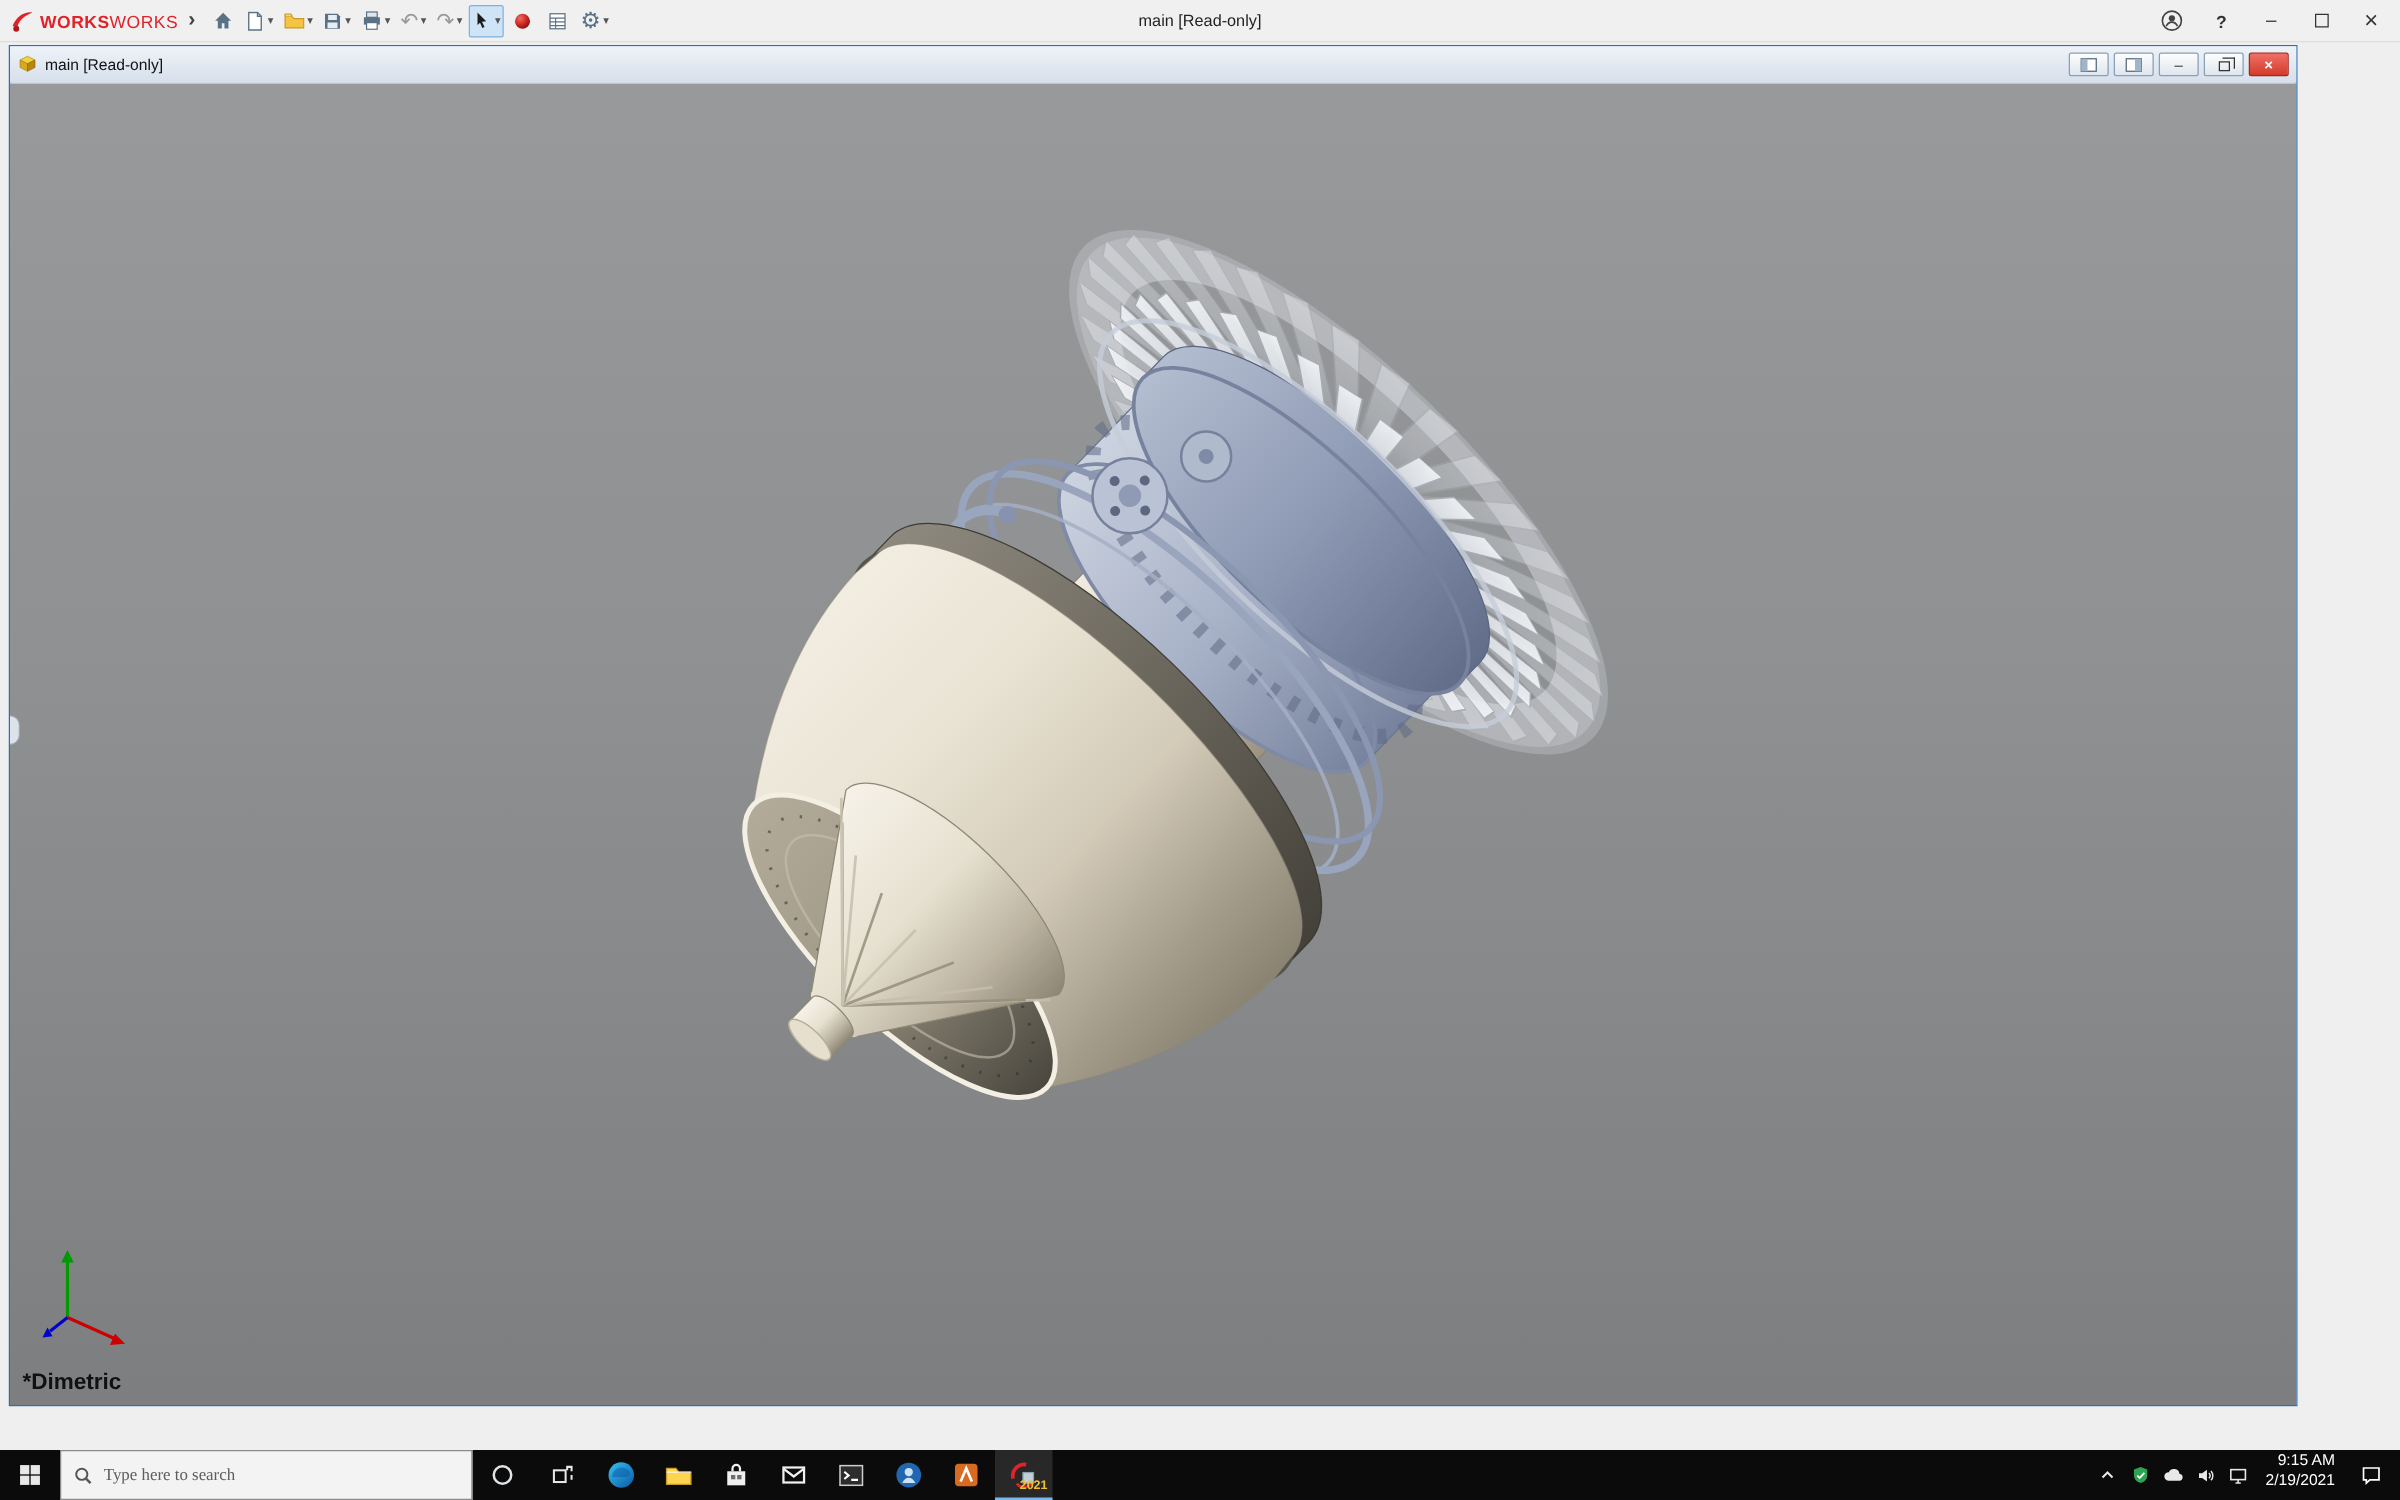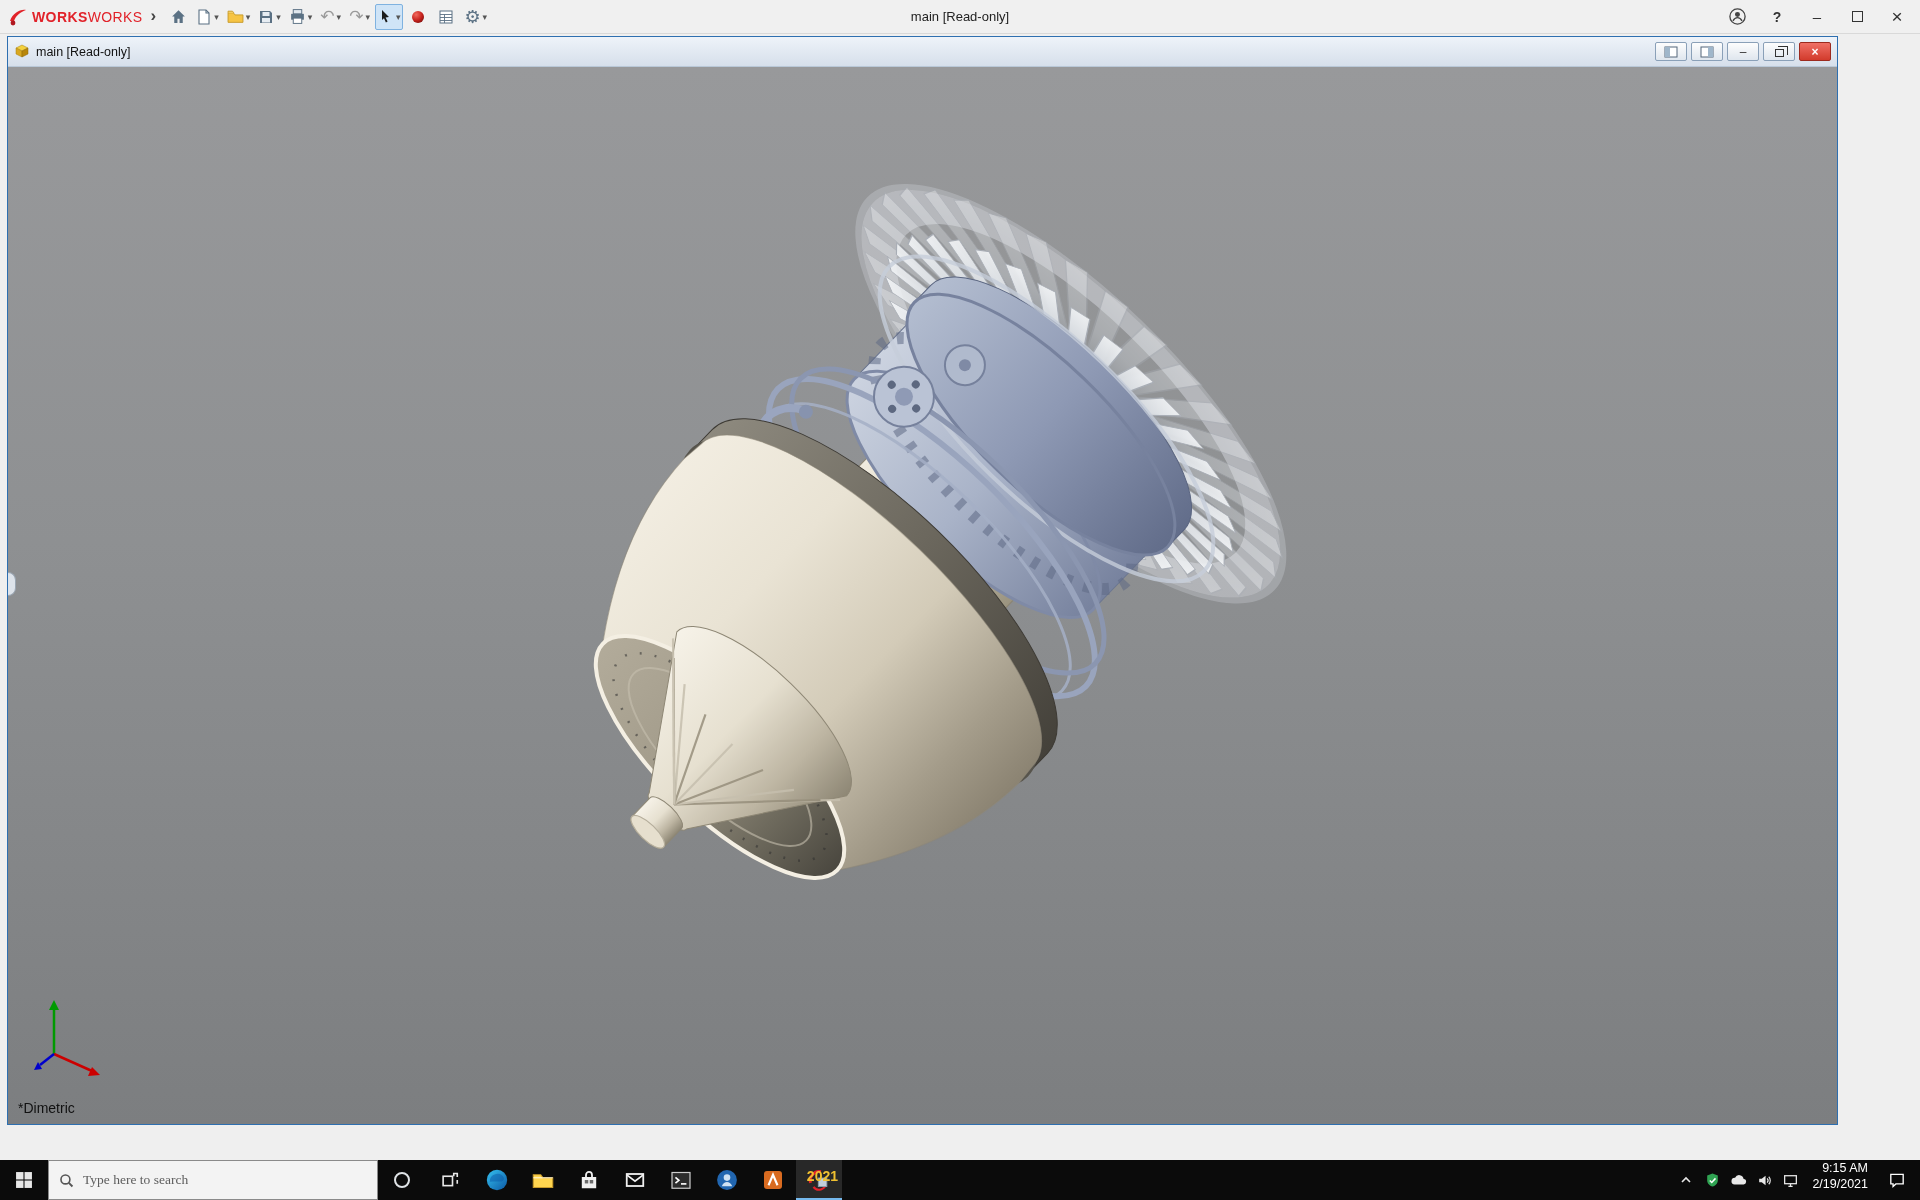--- a/index.html
+++ b/index.html
@@ -30,32 +30,32 @@
   .cw-btn { width:32px; height:19px; border:1px solid #8aa0b8; border-radius:2px; background:linear-gradient(#fdfdfd,#dfe6ee); display:flex; align-items:center; justify-content:center; font-size:12px; color:#333; }
   .cw-btn.close { background:linear-gradient(#ef7066,#d23b2c); border-color:#9c2a1f; color:#fff; font-weight:bold; }
   .restore-box { position:relative; width:9px; height:8px; border:1.2px solid #333; margin-top:2px; }
   .restore-box::before { content:""; position:absolute; left:2px; top:-4px; width:9px; height:8px; border:1.2px solid #333; border-bottom:none; border-left:none; }
 
   
   .viewport { position:relative; width:1829px; height:1057px; background:linear-gradient(180deg,#98999b 0%,#8e9092 45%,#7c7e80 100%); overflow:hidden; }
   .viewport > svg.scene { position:absolute; inset:0; }
   .edge-handle { position:absolute; left:0px; top:505px; width:8px; height:24px; background:#dde3ea; border:1px solid #9aa6b2; border-left:none; border-radius:0 8px 8px 0; }
   .triad { position:absolute; left:18px; bottom:42px; }
-  .view-label { position:absolute; left:10px; bottom:8px; font-size:14px; font-weight:normal; color:#111; }
+  .view-label { position:absolute; left:10px; bottom:8px; font-size:18px; font-weight:bold; color:#111; }
 
   
   .taskbar { height:40px; background:#0b0b0b; display:flex; align-items:stretch; }
   .tk-btn { width:48px; display:flex; align-items:center; justify-content:center; }
   .search-box { width:330px; background:#f3f3f3; border:1px solid #8a8a8a; display:flex; align-items:center; position:relative; }
   .search-box svg { position:absolute; left:9px; }
   .search-box input { border:none; outline:none; background:transparent; font-size:13.5px; color:#333; padding-left:34px; width:100%; font-family:Liberation Serif, serif; }
   .search-box input::placeholder { color:#5d5d5d; }
   .app-btn { width:46px; display:flex; align-items:center; justify-content:center; position:relative; }
   .app-btn.active { background:rgba(255,255,255,.12); box-shadow:inset 0 -2px 0 #76b9ed; }
-  .sw-badge { position:absolute; right:4px; bottom:16px; font-size:14px; font-weight:bold; color:#f0c030; }
+  .sw-badge { position:absolute; right:4px; bottom:6px; font-size:10px; font-weight:bold; color:#f0c030; }
   .tray { margin-left:auto; display:flex; gap:2px; padding-right:4px; }
   .tray-ic { width:24px; height:40px; display:flex; align-items:center; justify-content:center; }
   .clock { text-align:right; color:#fff; font-size:12.5px; line-height:1.3; padding:0 8px; }
 </style>
 </head>
 <body>
 
 <div class="titlebar">
   <div class="brand">
     <svg width="20" height="20" viewBox="0 0 20 20">

